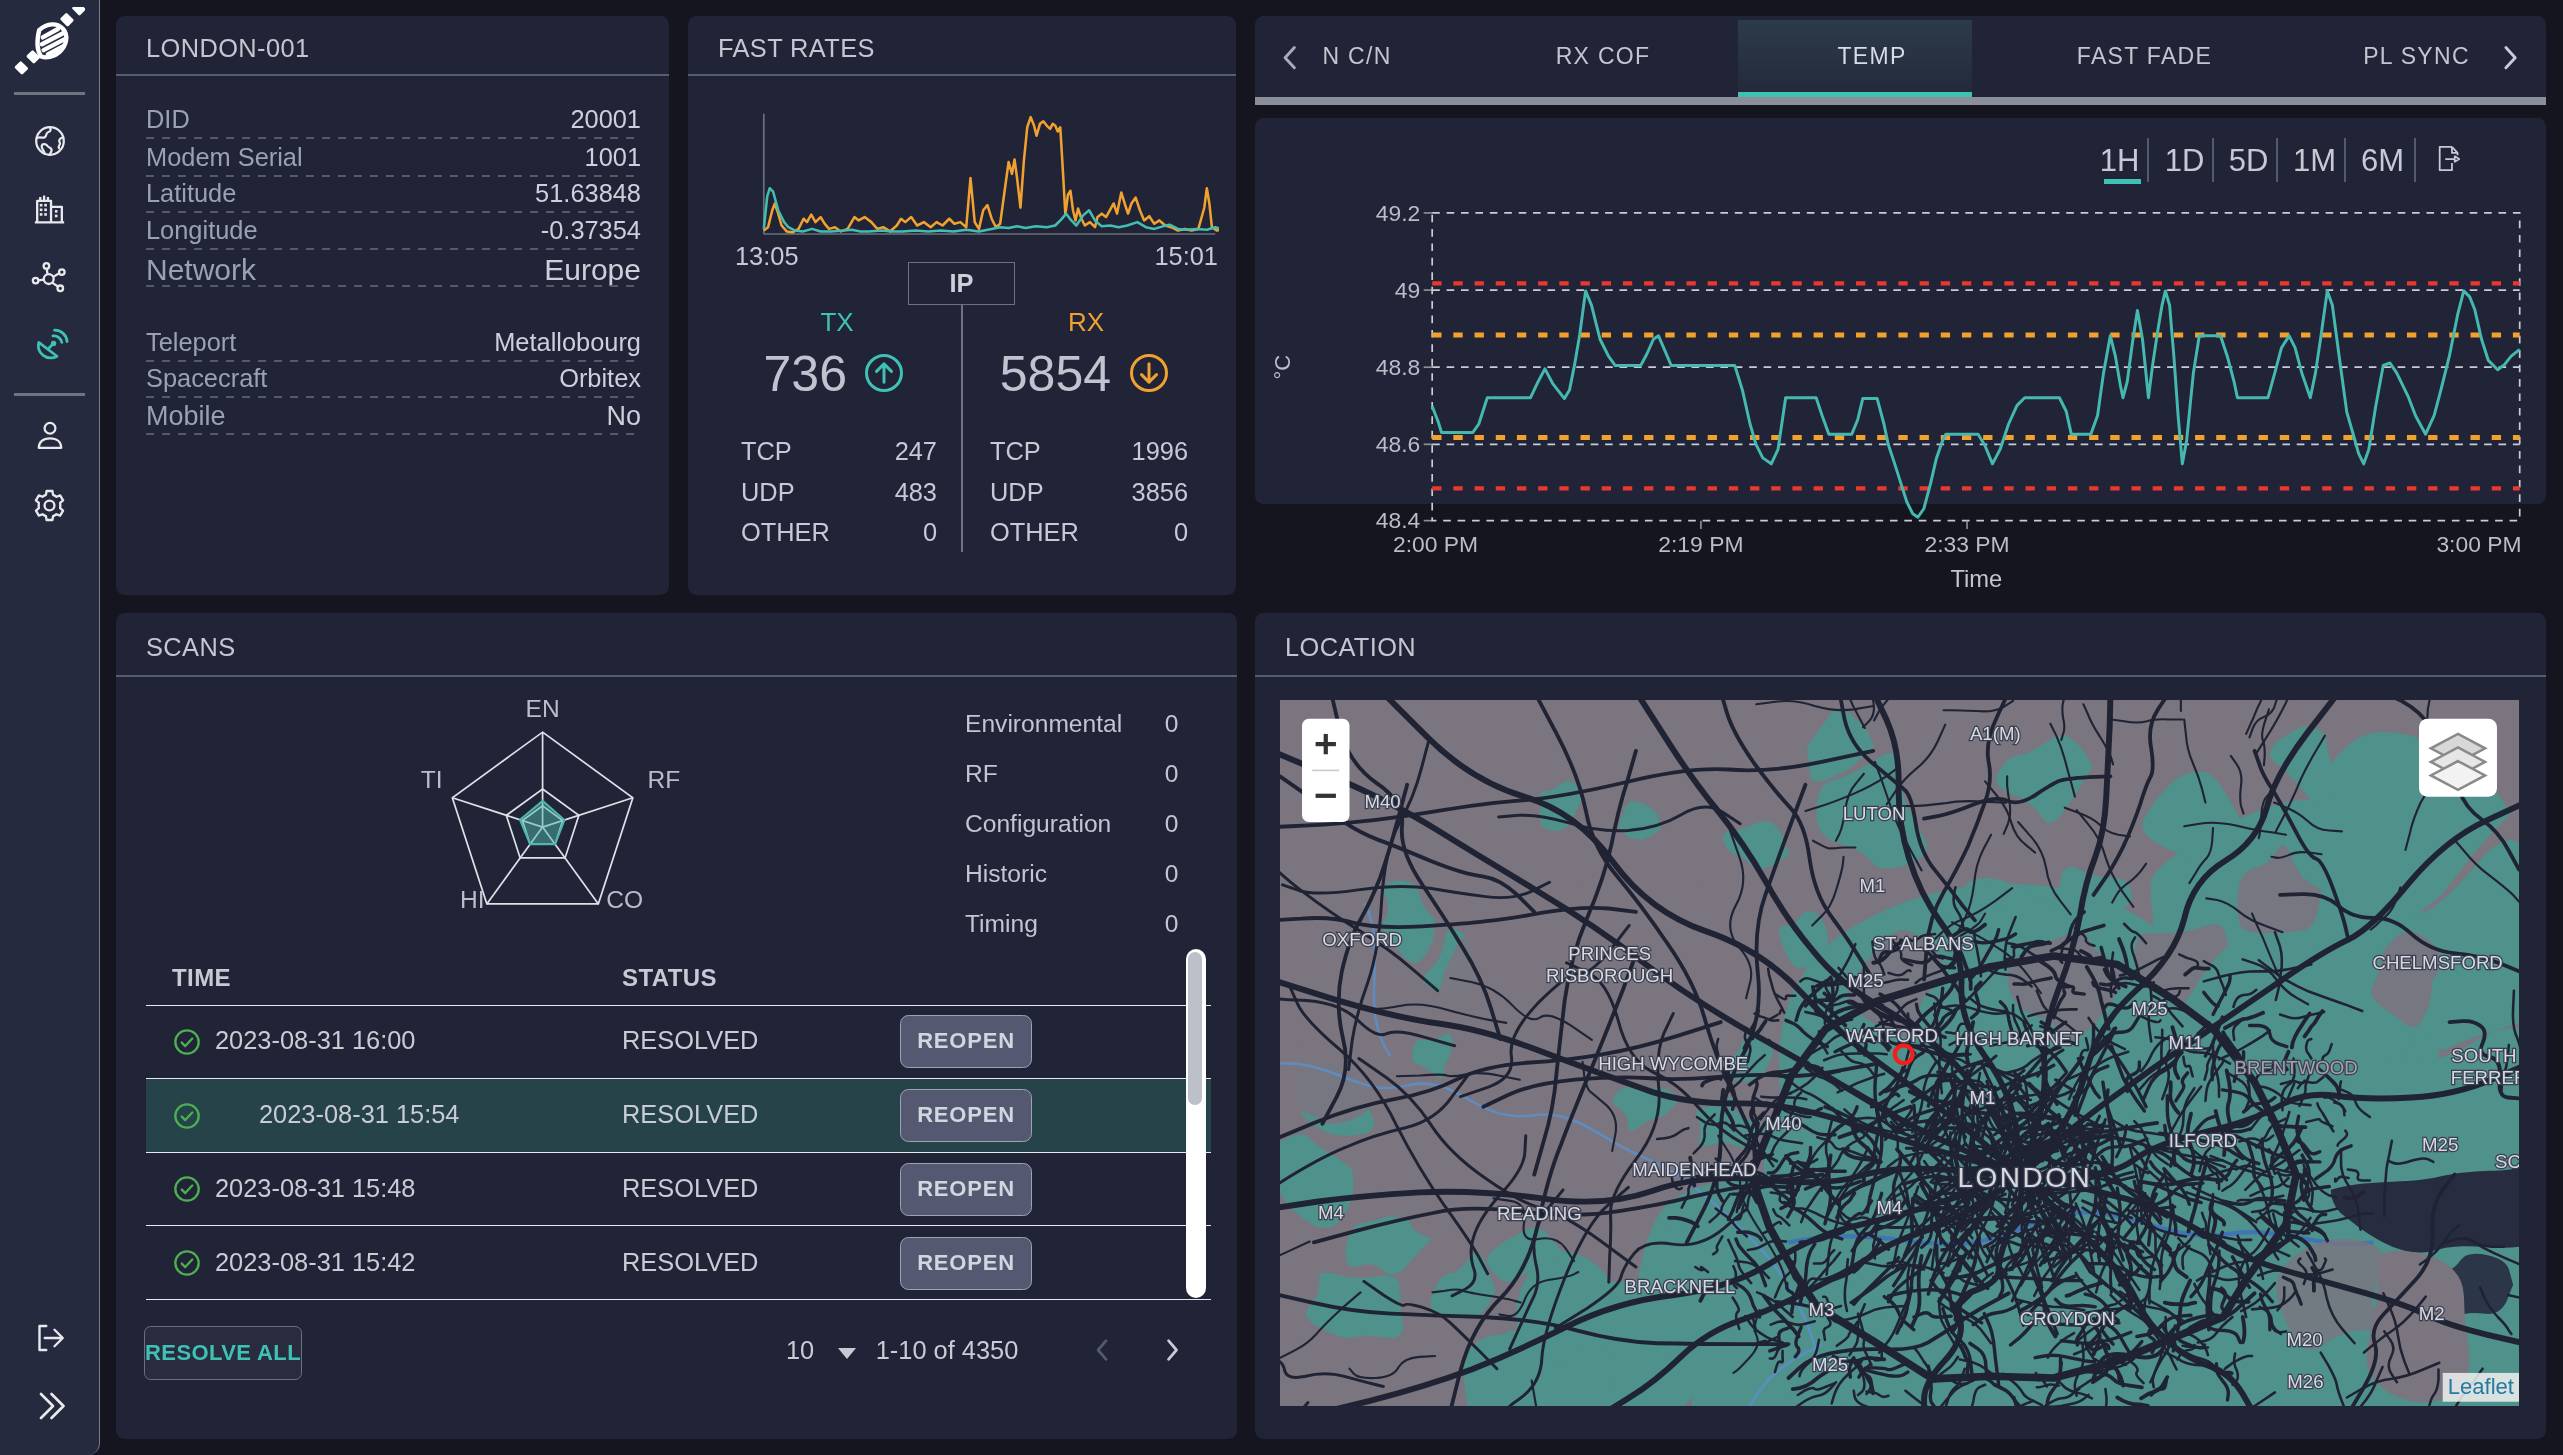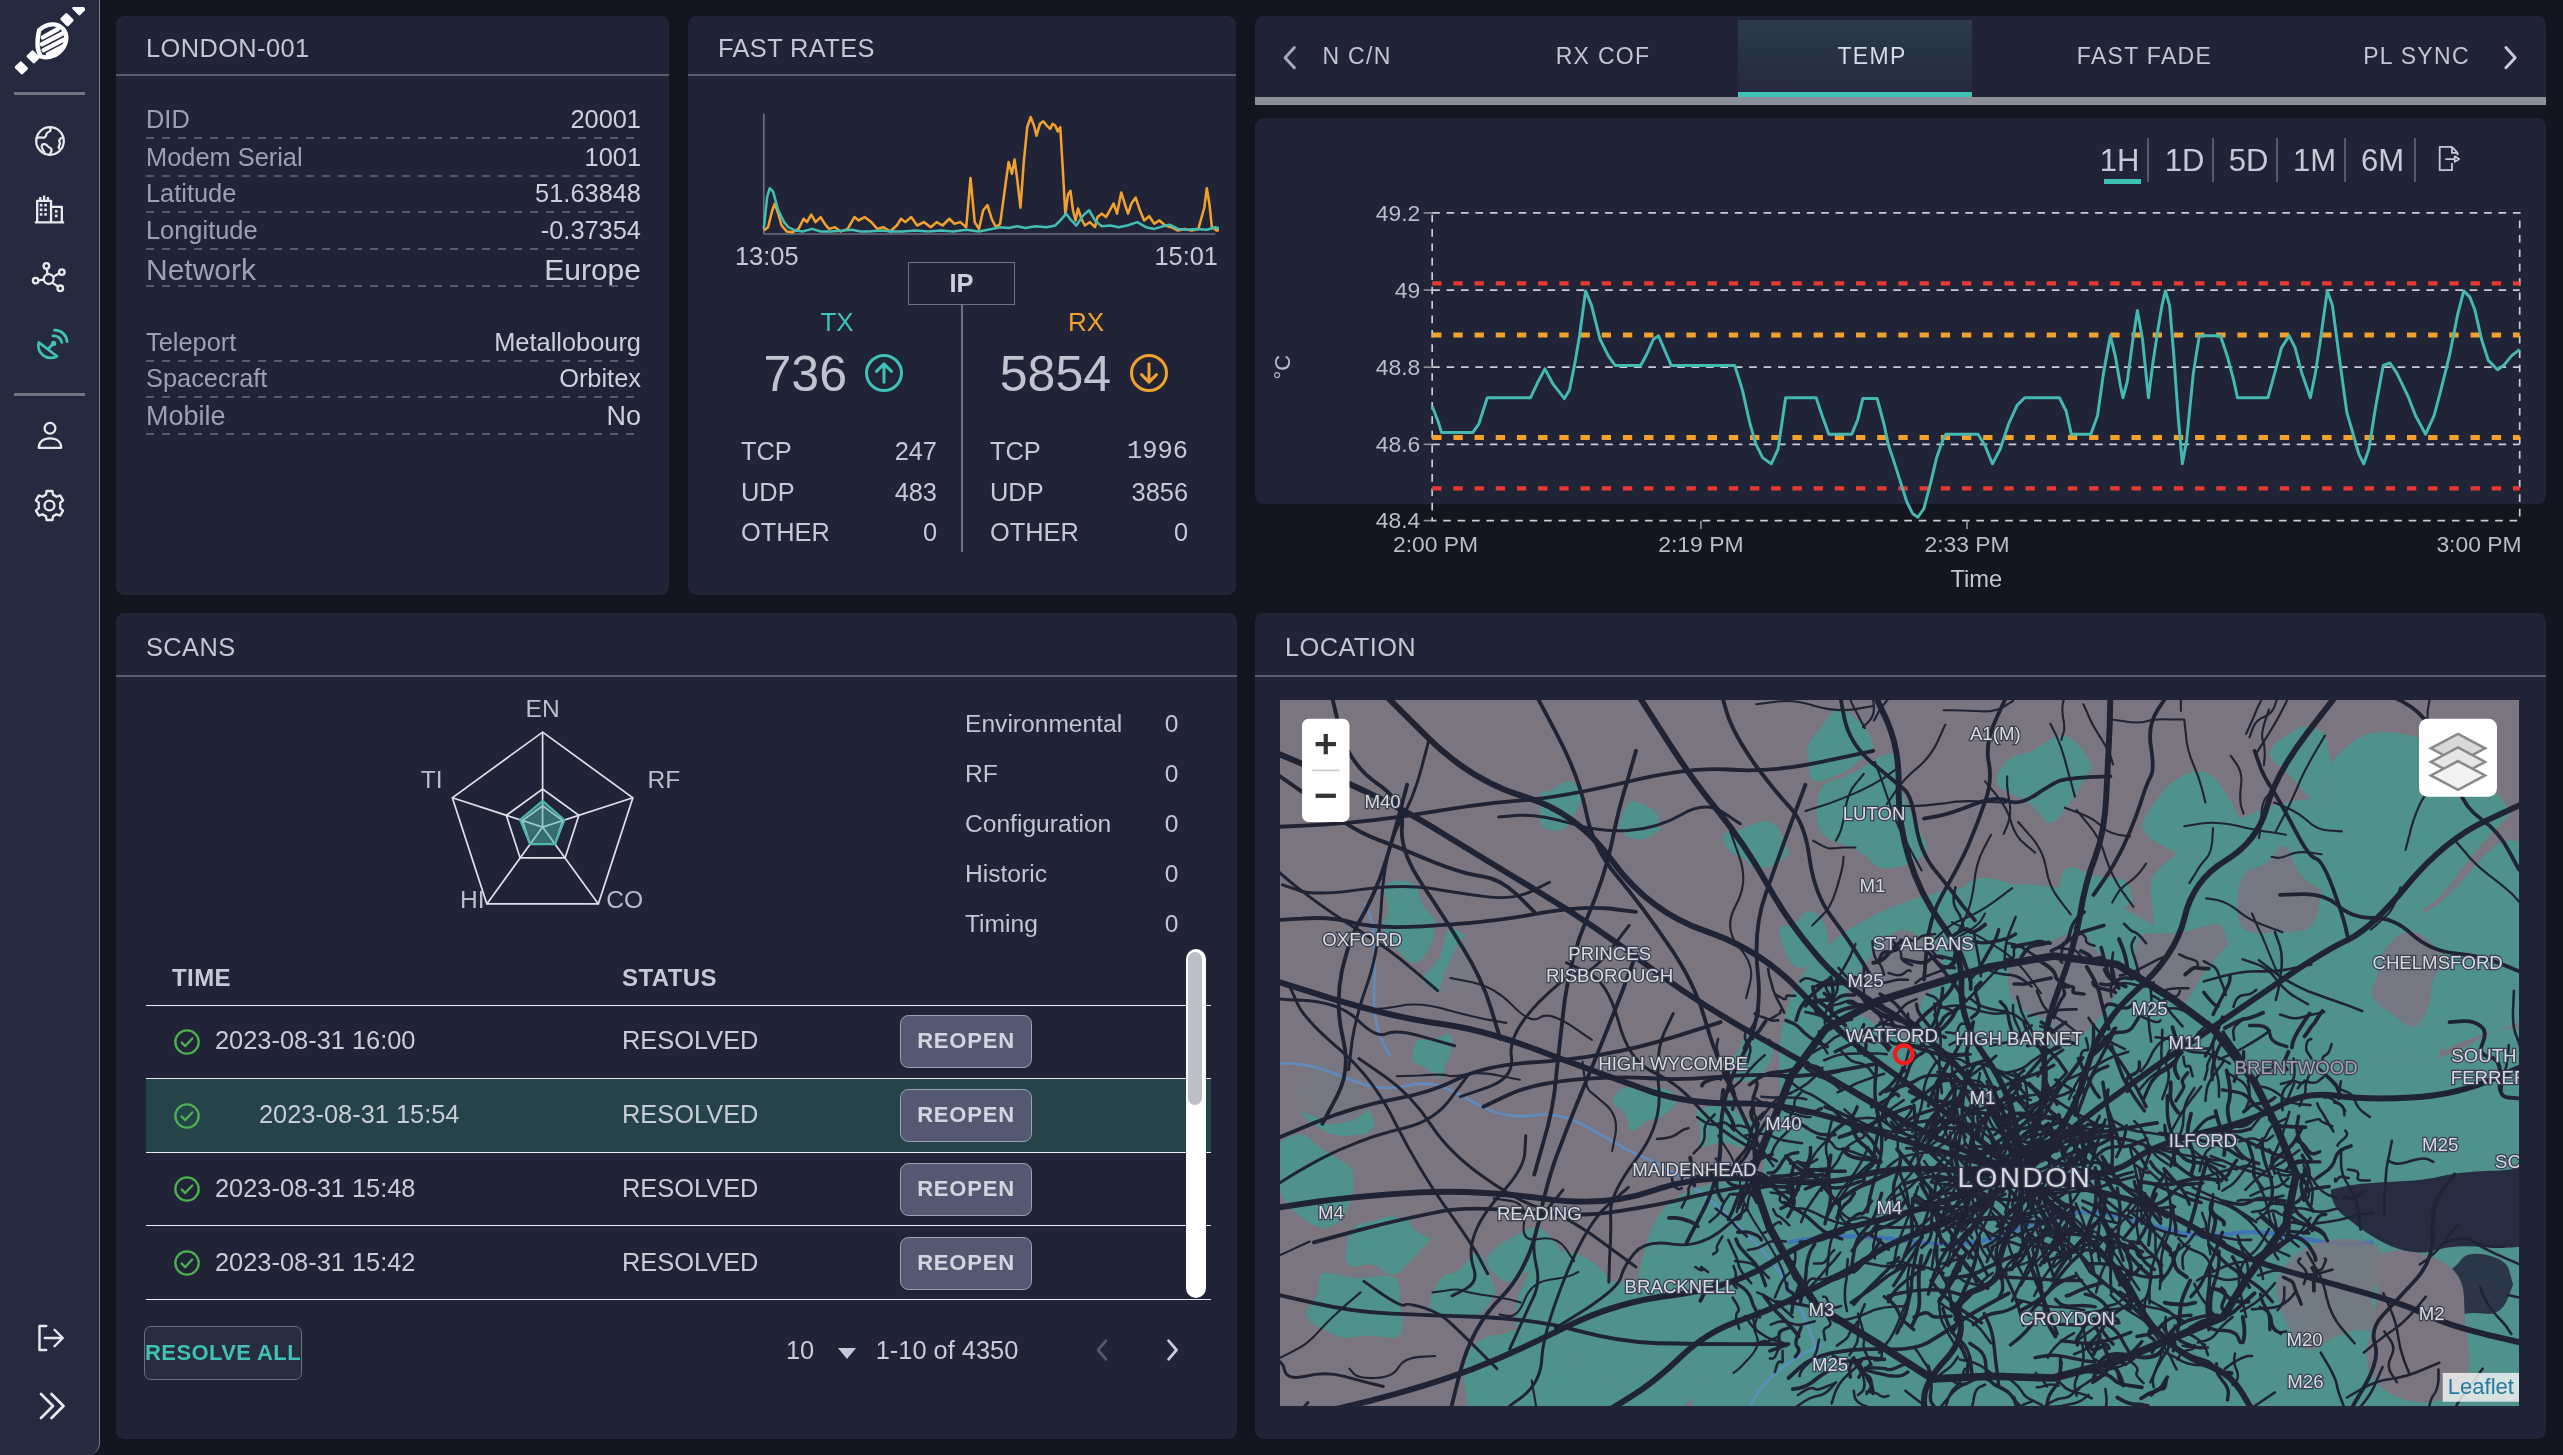--- a/index.html
+++ b/index.html
@@ -155,21 +155,21 @@
       <path d="M12,17.5 L12,6.5 M7.5,11 L12,6.5 L16.5,11"></path>
   </svg>
   <div class="abs" style="left:288px;top:329px;width:135px;text-align:right;font-size:50px;font-weight:500;color:#c0c4cf;">5854</div>
   <svg class="abs" style="left:441px;top:337px" width="40" height="40" viewBox="0 0 24 24" fill="none" stroke="#f0a12f" stroke-width="1.8" stroke-linecap="round" stroke-linejoin="round">
     <circle cx="12" cy="12" r="10.5"></circle>
       <path d="M12,6.5 L12,17.5 M7.5,13 L12,17.5 L16.5,13"></path>
   </svg>
   <div class="abs" style="left:53px;top:421px;font-size:25.4px;color:#c6cad4;">TCP</div>
     <div class="abs" style="left:147px;top:421px;width:102px;text-align:right;font-size:25.4px;color:#c6cad4;">247</div>
     <div class="abs" style="left:302px;top:421px;font-size:25.4px;color:#c6cad4;">TCP</div>
-    <div class="abs" style="left:398px;top:421px;width:102px;text-align:right;font-size:25.4px;color:#c6cad4;font-family:Liberation Mono, monospace;">1996</div>
+    <div class="abs" style="left:398px;top:421px;width:102px;text-align:right;font-size:25.4px;color:#c6cad4;">1996</div>
     <div class="abs" style="left:53px;top:462px;font-size:25.4px;color:#c6cad4;">UDP</div>
     <div class="abs" style="left:147px;top:462px;width:102px;text-align:right;font-size:25.4px;color:#c6cad4;">483</div>
     <div class="abs" style="left:302px;top:462px;font-size:25.4px;color:#c6cad4;">UDP</div>
     <div class="abs" style="left:398px;top:462px;width:102px;text-align:right;font-size:25.4px;color:#c6cad4;">3856</div>
     <div class="abs" style="left:53px;top:502px;font-size:25.4px;color:#c6cad4;">OTHER</div>
     <div class="abs" style="left:147px;top:502px;width:102px;text-align:right;font-size:25.4px;color:#c6cad4;">0</div>
     <div class="abs" style="left:302px;top:502px;font-size:25.4px;color:#c6cad4;">OTHER</div>
     <div class="abs" style="left:398px;top:502px;width:102px;text-align:right;font-size:25.4px;color:#c6cad4;">0</div>
 </div>
 

